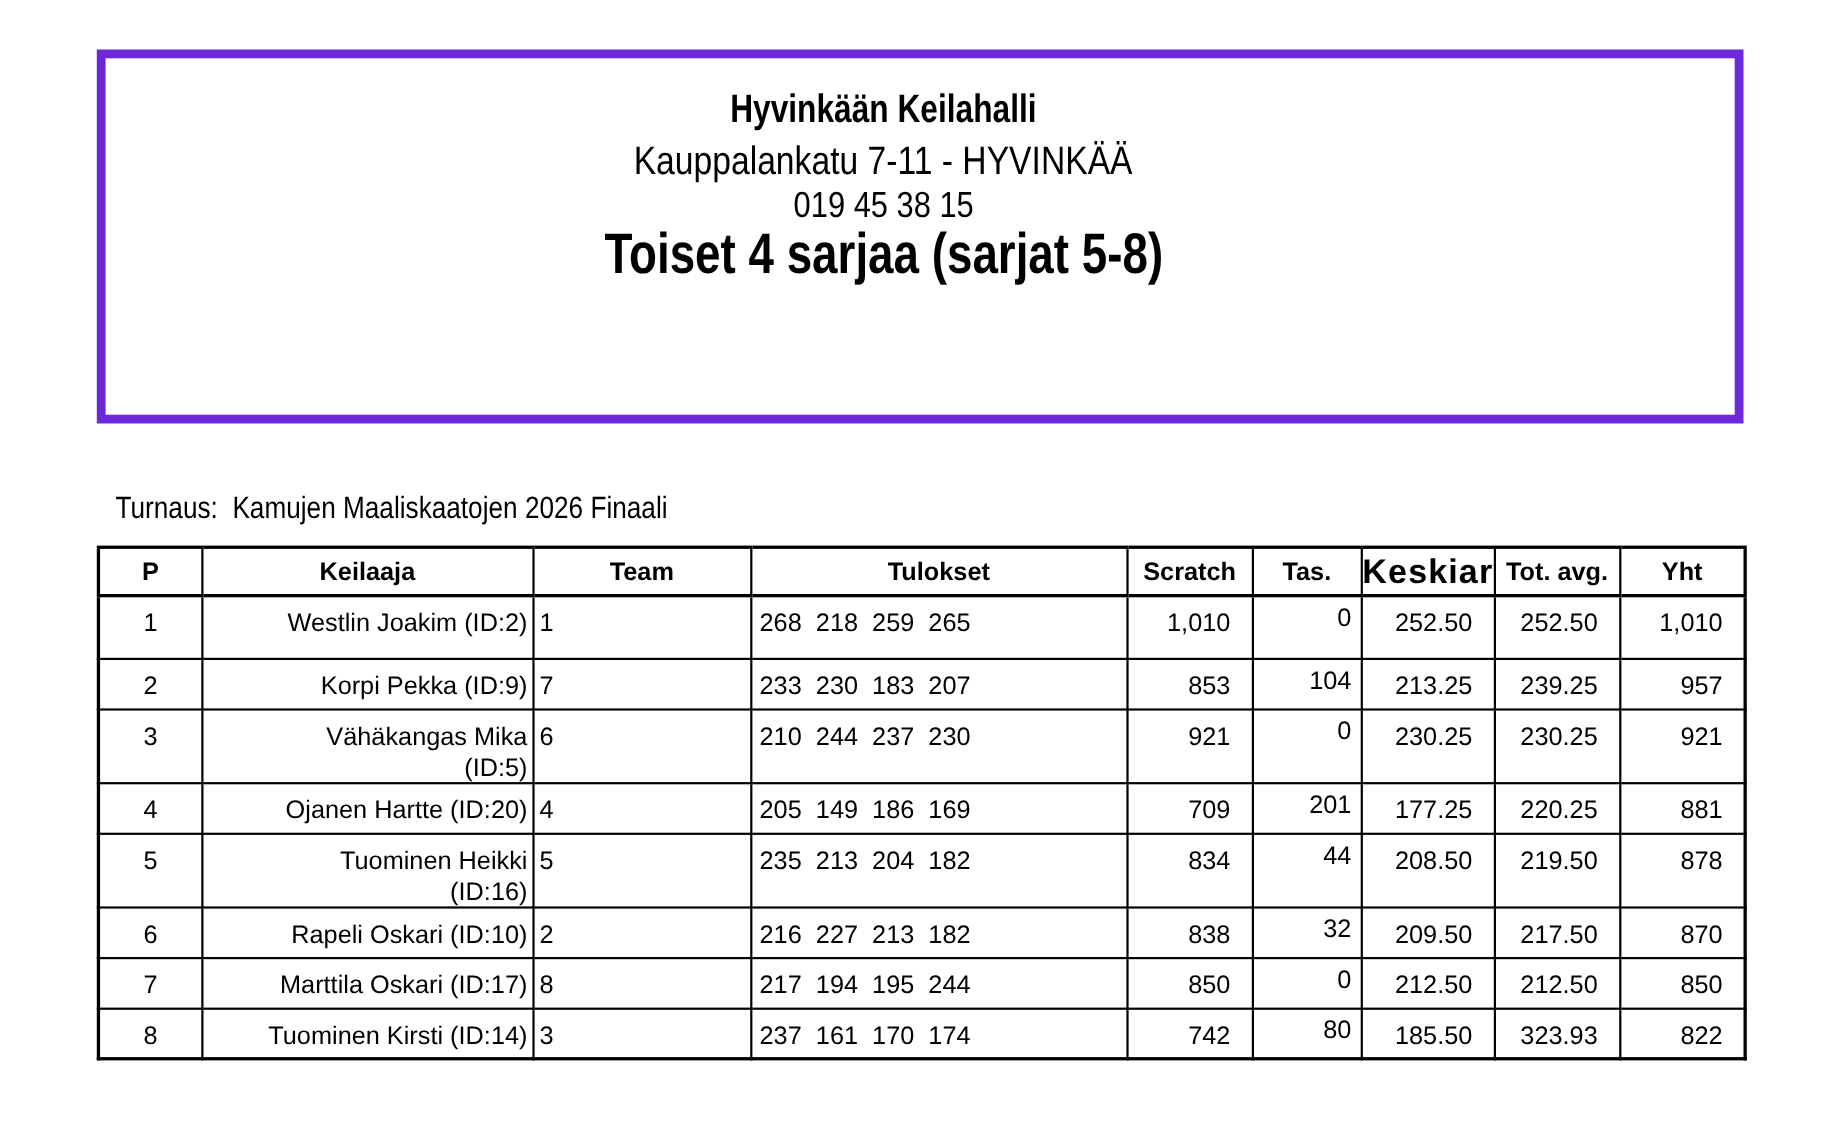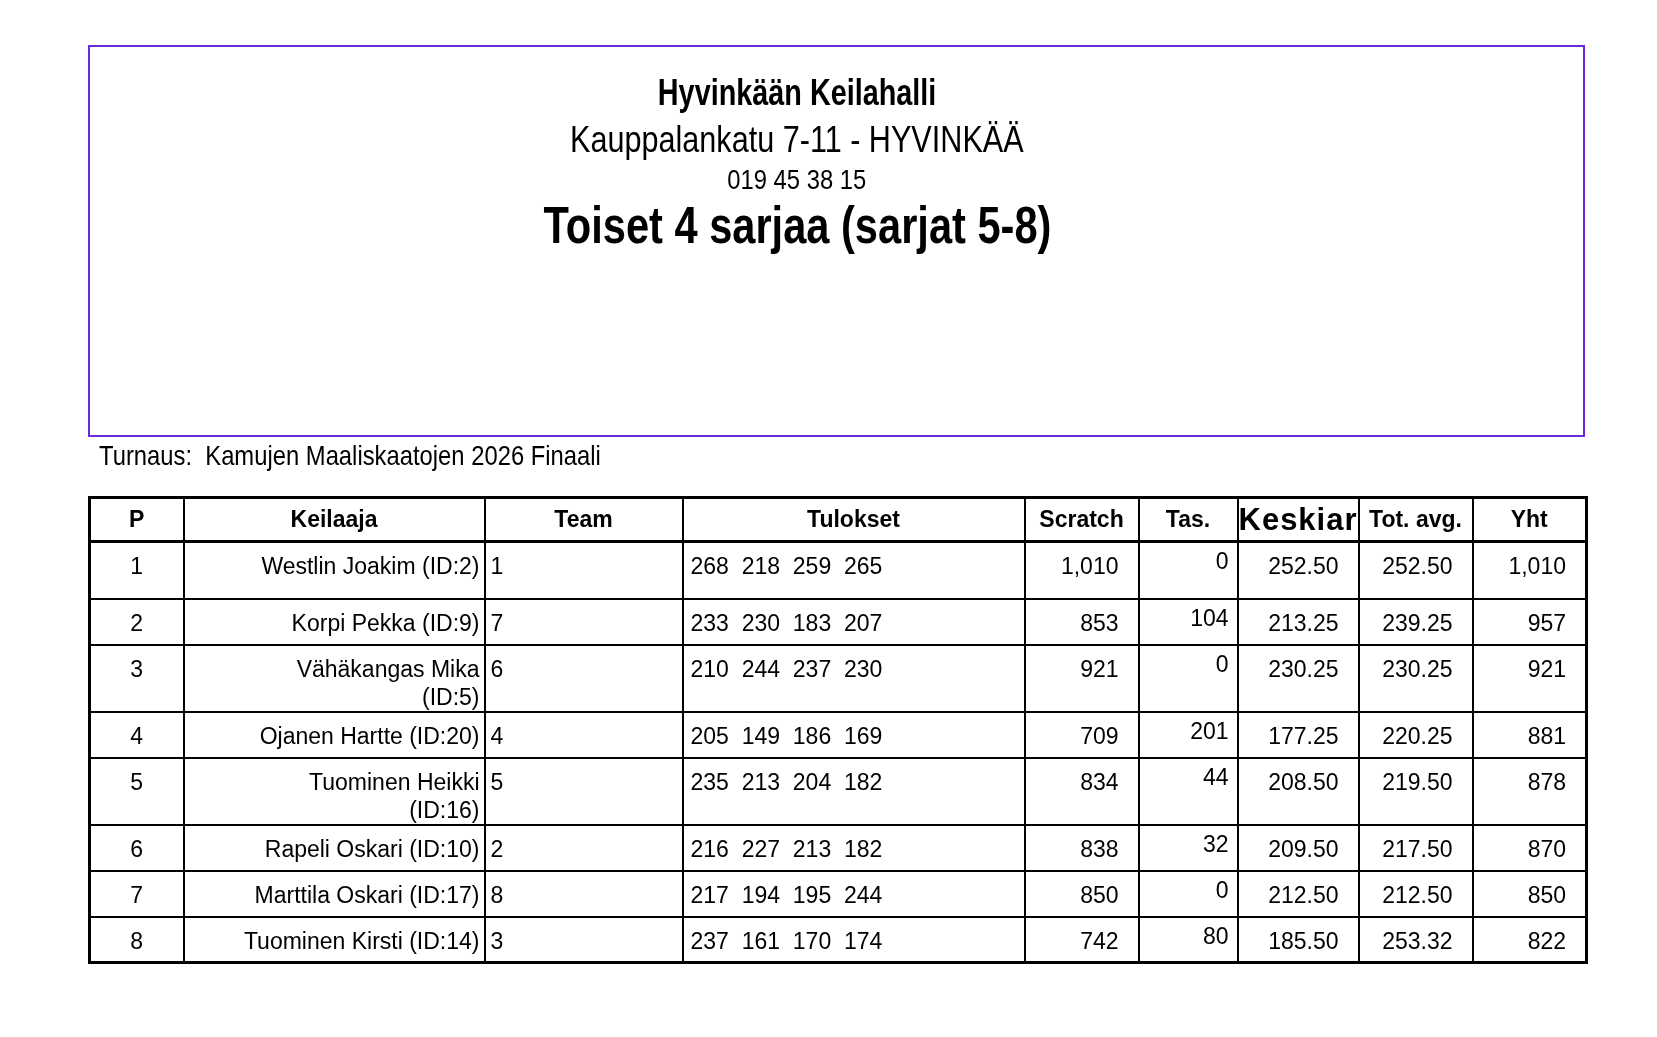--- a/index.html
+++ b/index.html
@@ -13,34 +13,34 @@
     background: #ffffff;
     overflow: hidden;
   }
 
   
   .info-box {
     position: absolute;
     left: 88px;
     top: 45px;
     width: 1497px;
-    height: 392px;
-    border: 2px solid #6d28d9;
+    height: 340px;
+    border: 8px solid #6d28d9;
   }
   .centered-lines {
     width: 1414px;            
     text-align: center;
   }
   .cond-bold  { display: inline-block; transform: scaleX(0.80); transform-origin: center; font-weight: bold; }
   .cond       { display: inline-block; transform: scaleX(0.85); transform-origin: center; }
   .cond-left  { display: inline-block; transform: scaleX(0.85); transform-origin: left center; }
 
   .venue-name   { margin-top: 27px; font-size: 36px; line-height: 38px; }
   .venue-addr   { margin-top: 14px; font-size: 36px; line-height: 28px; }
-  .venue-phone  { margin-top: 12px; font-size: 28px; line-height: 28px; }
+  .venue-phone  { margin-top: 12px; font-size: 33px; line-height: 28px; }
   .report-title { font-size: 52px; line-height: 62px; }
 
   .meta-block {
     position: absolute;
     left: 9px;
     top: 315px;
     font-size: 28px;
     line-height: 37.5px;
     text-align: left;
     white-space: pre-wrap;
@@ -228,20 +228,20 @@
           <td class="c-num">850</td>
         </tr>
         <tr>
           <td class="c-pos">8</td>
           <td class="c-name">Tuominen Kirsti (ID:14)</td>
           <td class="c-team">3</td>
           <td class="c-score">237  161  170  174</td>
           <td class="c-num">742</td>
           <td class="c-tas">80</td>
           <td class="c-num">185.50</td>
-          <td class="c-num">253.32</td>
+          <td class="c-num">323.93</td>
           <td class="c-num">822</td>
         </tr>
       </tbody>
     </table>
   </div>
 
 </div>
 
 </body></html>

